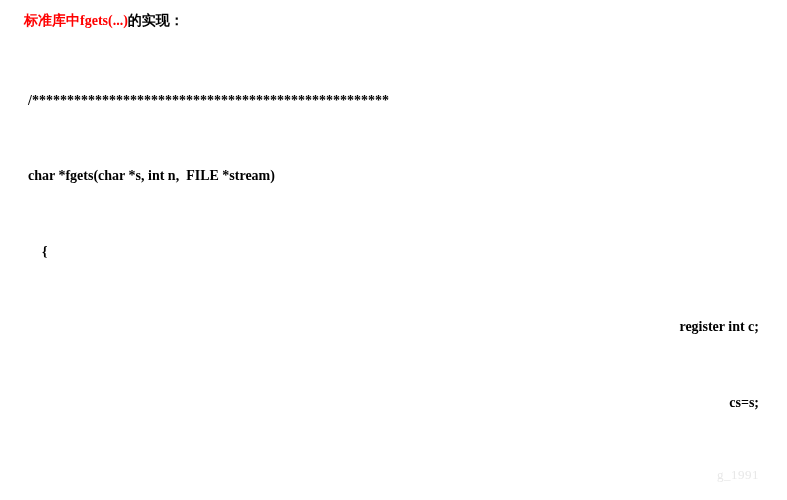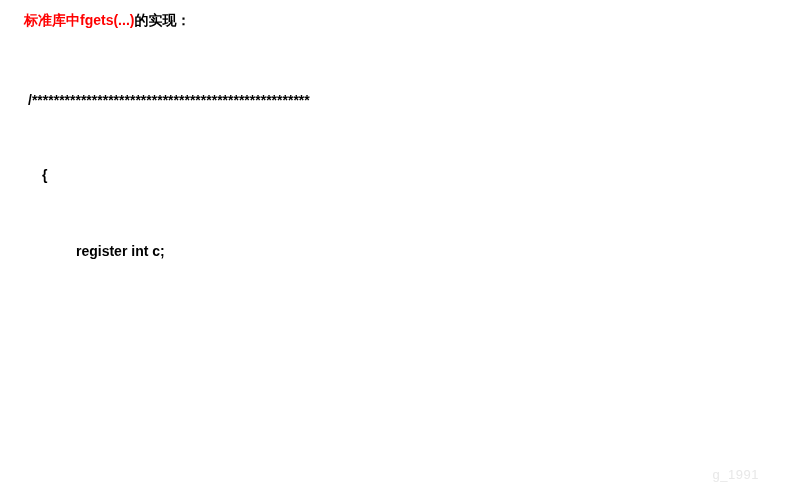--- a/index.html
+++ b/index.html
@@ -1,18 +1,19 @@
 <!DOCTYPE html>
 <html><head>
   <meta charset="utf-8">
   <style>
     * {
       margin: 0;
       padding: 0;
       box-sizing: border-box;
+      font-family: Liberation Serif, serif;
     }
     body {
       font-family: "Microsoft YaHei", "SimSun", Arial, sans-serif;
       background: #ffffff;
       width: 787px;
       height: 500px;
       padding: 8px 28px;
       font-size: 14px;
       line-height: 1.8;
       font-weight: bold;
@@ -31,43 +32,45 @@
     .code-block {
       font-family: Arial, "Microsoft YaHei", sans-serif;
       white-space: pre;
       font-weight: bold;
       color: #000;
     }
     .code-line {
       white-space: pre;
     }
     .indent1 { padding-left: 14px; }
-    .indent2 { padding-left: 48px; }
+    .indent2 { padding-left: 48px; text-align: right; }
     .watermark {
       position: absolute;
       bottom: 14px;
       right: 28px;
       color: #e8e8e8;
       font-size: 13px;
       font-weight: normal;
       letter-spacing: 0.5px;
       z-index: -1;
     }
   </style>
 </head>
 <body>
 
 <div class="title">
   <span>标准库中</span><span>fgets(...)</span><span class="black">的实现：</span>
 </div>
 
 <div class="code-block">
   <div class="code-line">/***************************************************</div>
+  <div class="code-line">char *fgets(char *s, int n,  FILE *stream)</div>
   <div class="code-line indent1">{</div>
   <div class="code-line indent2">register int c;</div>
+  <div class="code-line indent2">cs=s;</div>
   
   
   
   
   
   
   
 </div>
 
 <div class="watermark">g_1991</div>

